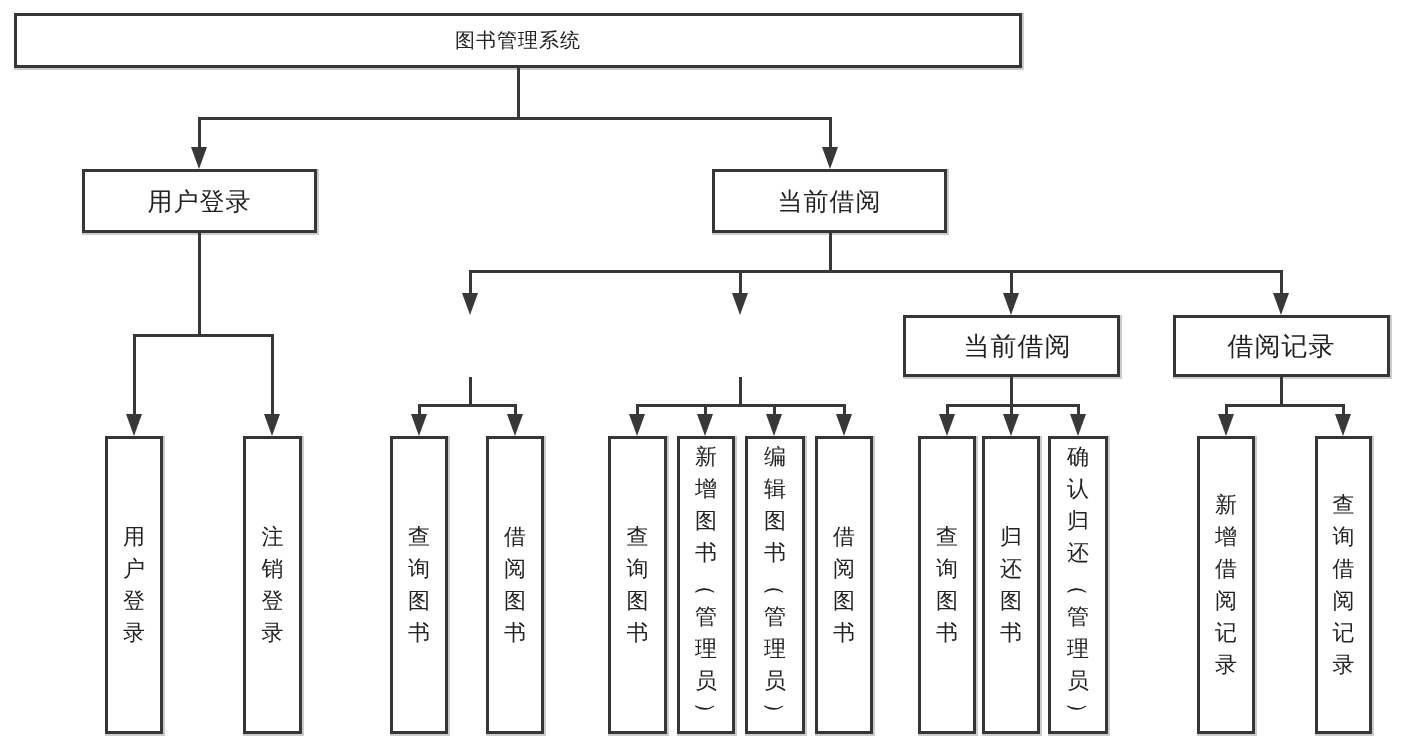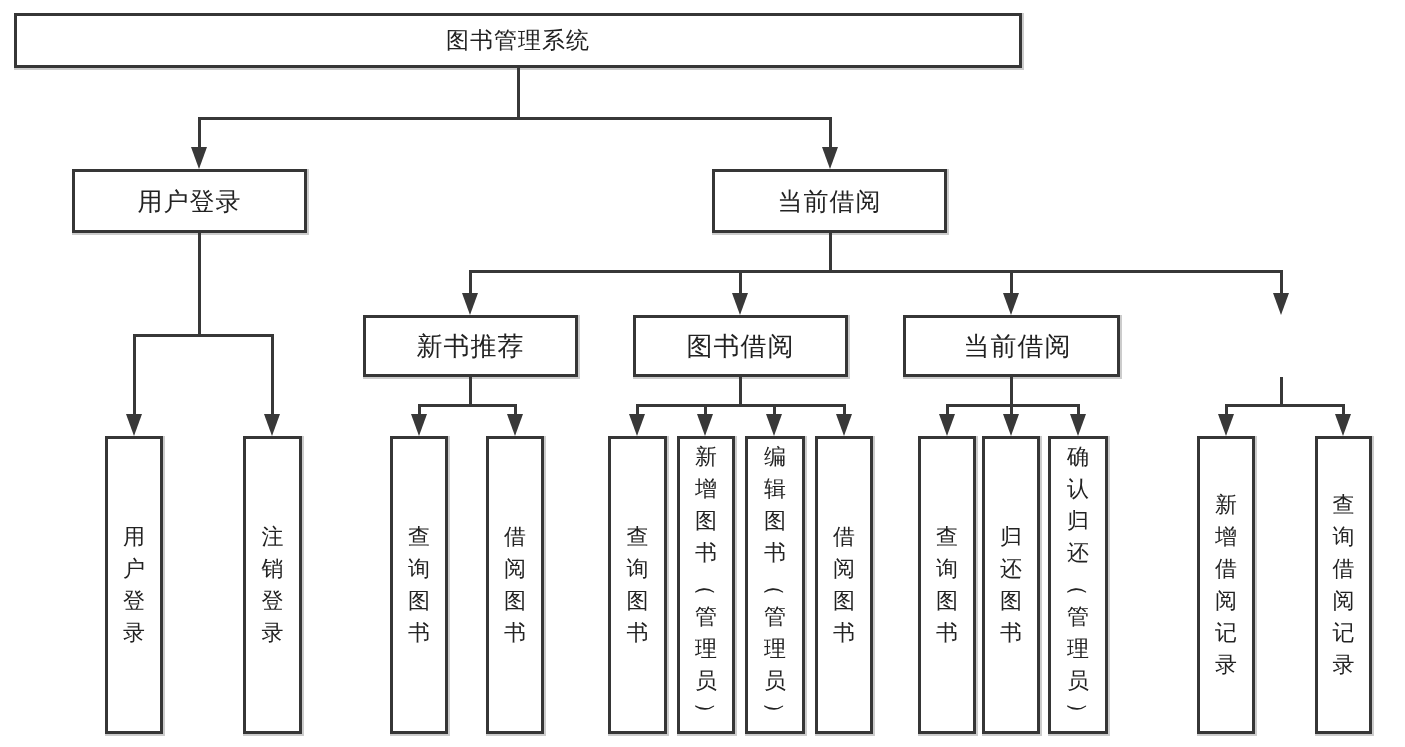--- a/index.html
+++ b/index.html
@@ -13,21 +13,21 @@
   }
   .box {
     position: absolute;
     background: #ffffff;
     border: 3px solid #363636;
     box-sizing: border-box;
     box-shadow: 1px 1px 0 1px #cccccc;
     display: flex; align-items: center; justify-content: center;
   }
   .hlabel { white-space: nowrap; letter-spacing: 1px; color: #222; }
-  .t-title { font-size: 23px; }
+  .t-title { font-size: 20px; }
   .t-l2 { font-size: 25px; }
   .t-l3 { font-size: 26px; }
   .leaf { top: 436px; height: 298px; }
   .vtext {
     width: 100%; height: 100%;
     display: flex; flex-direction: column;
     align-items: center; justify-content: center;
     gap: 10px; font-size: 22px; color: #222;
   }
   .vtext span { line-height: 1; display: block; }
@@ -36,21 +36,21 @@
   .line.v { width: 3px; }
   .line.h { height: 3px; }
   .arrow {
     position: absolute; width: 0; height: 0;
     border-left: 8px solid transparent;
     border-right: 8px solid transparent;
     border-top: 22px solid #383838;
   }
   
   #b-root { left: 14px;  top: 13px;  width: 1008px; height: 55px; }
-  #b-l2-0 { left: 72px;  top: 169px; width: 235px; height: 64px; }
+  #b-l2-0 { left: 82px;  top: 169px; width: 235px; height: 64px; }
   #b-l2-1 { left: 712px; top: 169px; width: 235px; height: 64px; }
   #b-g0 { left: 363px;  top: 315px; width: 215px; height: 62px; }
   #b-g1 { left: 633px;  top: 315px; width: 215px; height: 62px; }
   #b-g2 { left: 903px;  top: 315px; width: 217px; height: 62px; padding-left: 12px; }
   #b-g3 { left: 1173px; top: 315px; width: 217px; height: 62px; }
   #lf-0  { left: 105px;  width: 58px; }
   #lf-1  { left: 243px;  width: 59px; }
   #lf-2  { left: 390px;  width: 58px; }
   #lf-3  { left: 486px;  width: 58px; }
   #lf-4  { left: 608px;  width: 59px; }
@@ -78,28 +78,25 @@
     <span class="hlabel t-title">图书管理系统</span>
   </div>
 
   <div class="box" id="b-l2-0">
     <span class="hlabel t-l2">用户登录</span>
   </div>
   <div class="box" id="b-l2-1">
     <span class="hlabel t-l2">当前借阅</span>
   </div>
 
-  <div class="box" id="b-g0">
-    <span class="hlabel t-l3">新书推荐</span>
-  </div>
-  <div class="box" id="b-g1">
-    <span class="hlabel t-l3">图书借阅</span>
-  </div>
   <div class="box" id="b-g2">
     <span class="hlabel t-l3">当前借阅</span>
+  </div>
+  <div class="box" id="b-g3">
+    <span class="hlabel t-l3">借阅记录</span>
   </div>
 
   <div class="box leaf" id="lf-0">
     <div class="vtext">
         <span>用</span>
         <span>户</span>
         <span>登</span>
         <span>录</span>
       </div>
   </div>

